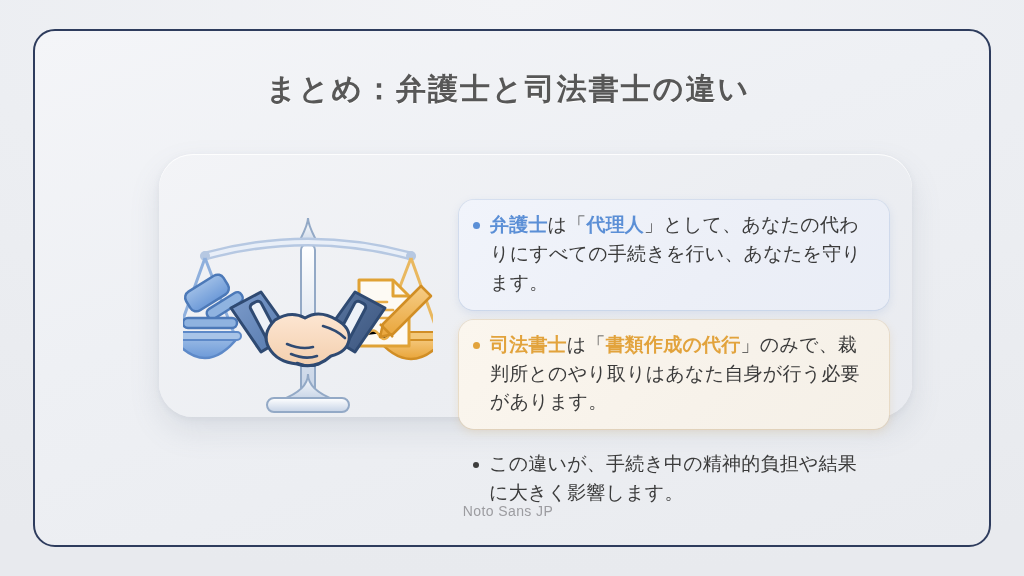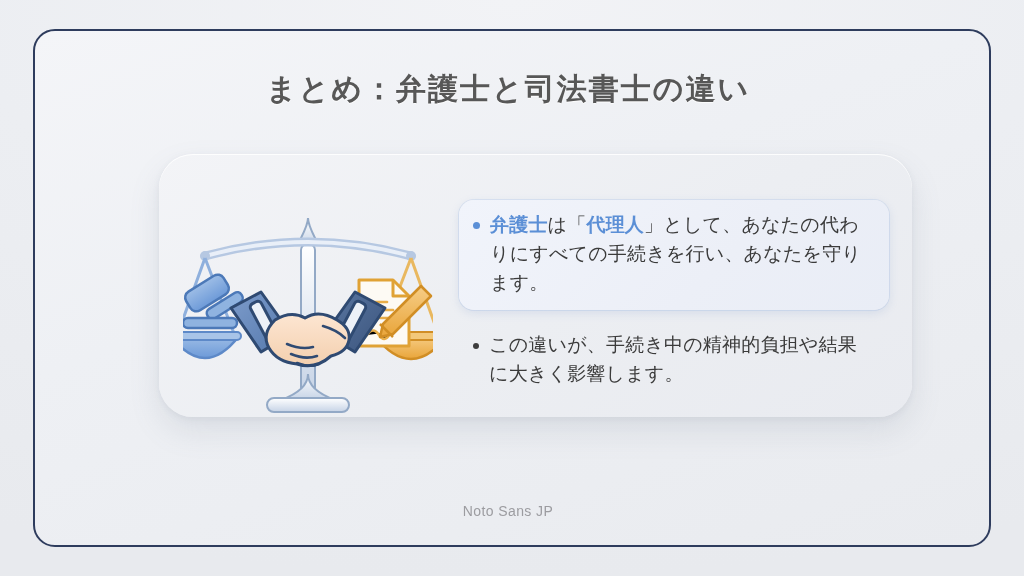--- a/index.html
+++ b/index.html
@@ -226,20 +226,24 @@
       </svg>
     </div>
 
     <div class="bullets">
 
       <div class="bullet-item blue">
         <span class="dot blue"></span>
         <span class="bullet-text"><span class="hl-blue">弁護士</span><span>は「</span><span class="hl-blue">代理人</span><span>」として、あなたの代わりにすべての手続きを行い、あなたを守ります。</span></span>
       </div>
 
+      <div class="bullet-item amber">
+        <span class="dot amber"></span>
+        <span class="bullet-text"><span class="hl-amber">司法書士</span><span>は「</span><span class="hl-amber">書類作成の代行</span><span>」のみで、裁判所とのやり取りはあなた自身が行う必要があります。</span></span>
+      </div>
 
       <div class="bullet-item plain">
         <span class="dot dark"></span>
         <span class="bullet-text"><span>この違いが、手続き中の精神的負担や結果に大きく影響します。</span></span>
       </div>
 
     </div>
   </div>
 
   <div class="footer">

